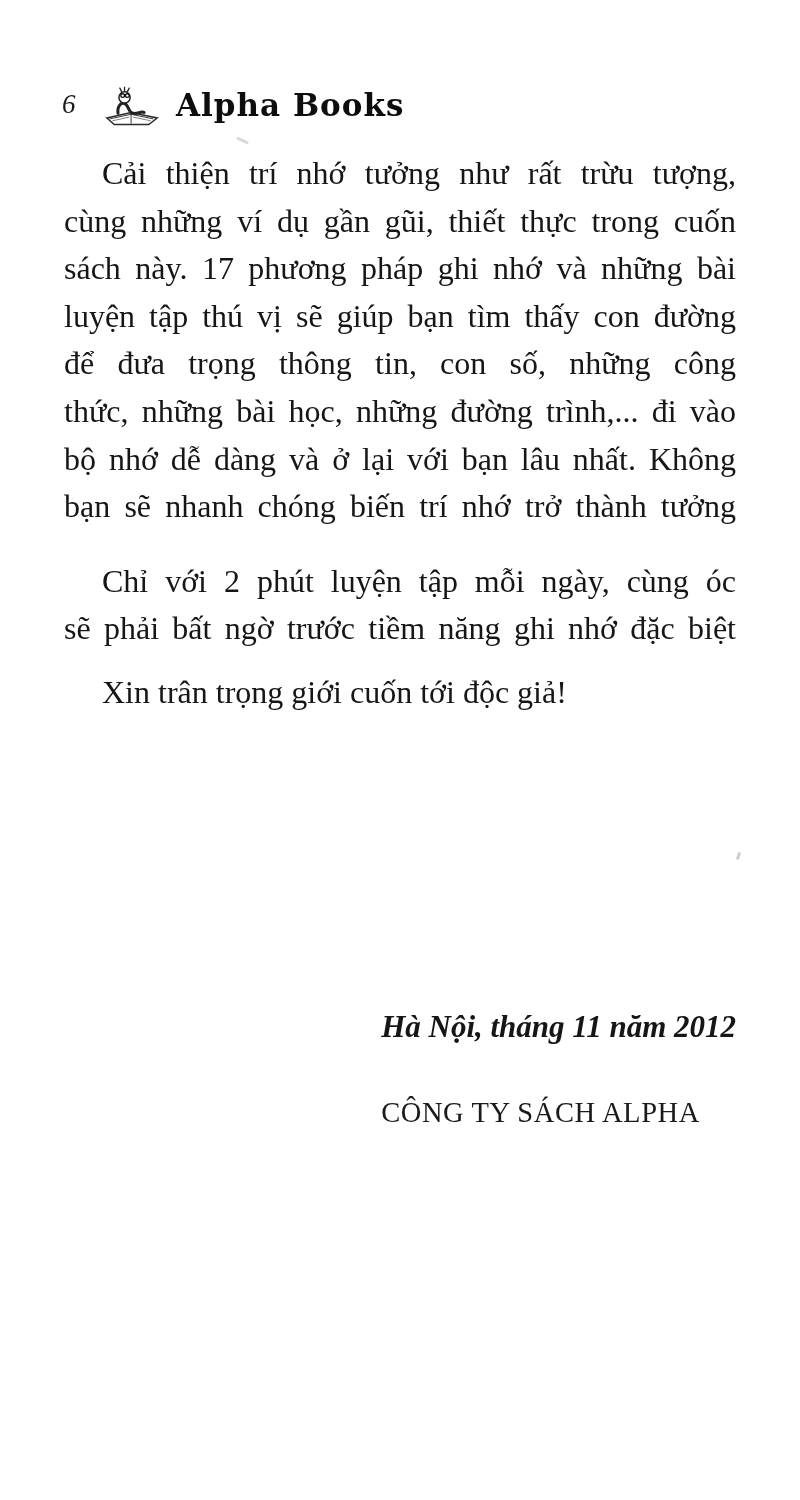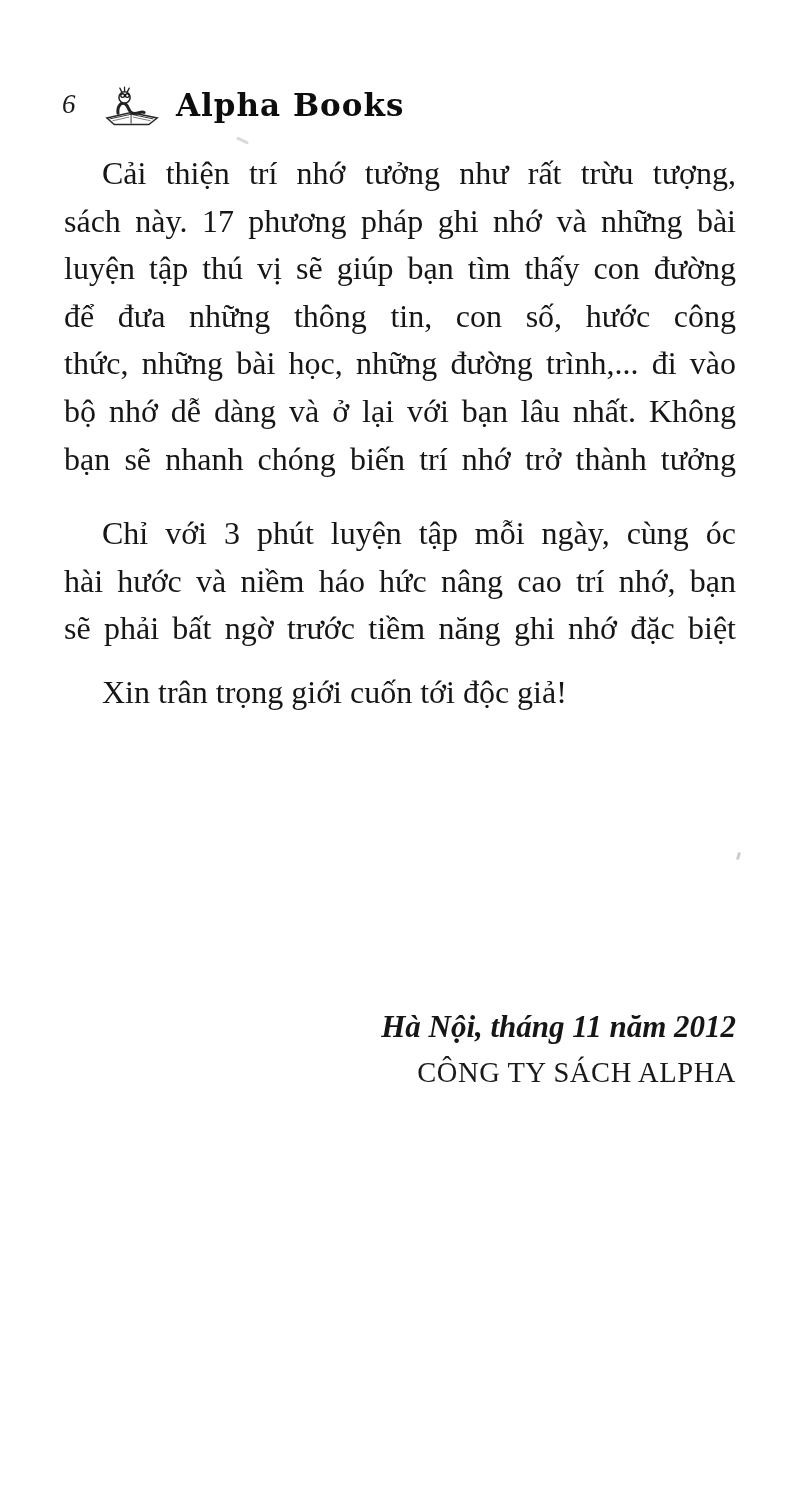--- a/index.html
+++ b/index.html
@@ -48,33 +48,33 @@
   .line{
     text-align:justify;
     text-align-last:justify;
   }
   .line.first{padding-left:38px;}
   .line.last{text-align-last:left;}
   
   .signoff{
     position:absolute;
     right:64px;top:1004px;
-    text-align:right;
     line-height:46px;
   }
   .signoff .place-date{
     font-size:31px;
     font-style:italic;
     font-weight:600;
     color:#161616;
   }
   .signoff .publisher{
     font-size:28.5px;
     letter-spacing:0.6px;
     color:#1a1a1a;
+    margin-top:40px;
   }
   
   .smudge{position:absolute;background:#d9d9d9;border-radius:2px;}
   .smudge.s1{left:236px;top:139px;width:13px;height:3px;transform:rotate(24deg);}
   .smudge.s2{left:737px;top:852px;width:3px;height:8px;background:#cccccc;transform:rotate(18deg);}
 </style>
 </head>
 <body>
 
 <div class="page">
@@ -98,30 +98,30 @@
 
       <path d="M19,11 L17,7 M22,10 L22,6 M25,11 L27,7" stroke="#222222" stroke-width="1.4" stroke-linecap="round"></path>
     </svg>
 
     <div class="brand">Alpha Books</div>
   </div>
 
   <div class="body-text">
       <div class="para p0">
         <div class="line first">Cải thiện trí nhớ tưởng như rất trừu tượng,</div>
+        <div class="line">cùng những ví dụ gần gũi, thiết thực trong cuốn</div>
         <div class="line">sách này. 17 phương pháp ghi nhớ và những bài</div>
         <div class="line">luyện tập thú vị sẽ giúp bạn tìm thấy con đường</div>
-        <div class="line">để đưa những thông tin, con số, hước công</div>
+        <div class="line">để đưa trọng thông tin, con số, những công</div>
         <div class="line">thức, những bài học, những đường trình,... đi vào</div>
         <div class="line">bộ nhớ dễ dàng và ở lại với bạn lâu nhất. Không</div>
         <div class="line">bạn sẽ nhanh chóng biến trí nhớ trở thành tưởng</div>
       </div>
       <div class="para p1">
-        <div class="line first">Chỉ với 3 phút luyện tập mỗi ngày, cùng óc</div>
-        <div class="line">hài hước và niềm háo hức nâng cao trí nhớ, bạn</div>
+        <div class="line first">Chỉ với 2 phút luyện tập mỗi ngày, cùng óc</div>
         <div class="line">sẽ phải bất ngờ trước tiềm năng ghi nhớ đặc biệt</div>
       </div>
       <div class="para p2">
         <div class="line first last">Xin trân trọng giới cuốn tới độc giả!</div>
       </div>
     </div>
 
   <div class="signoff">
     <div class="place-date">Hà Nội, tháng 11 năm 2012</div>
     <div class="publisher">CÔNG TY SÁCH ALPHA</div>

